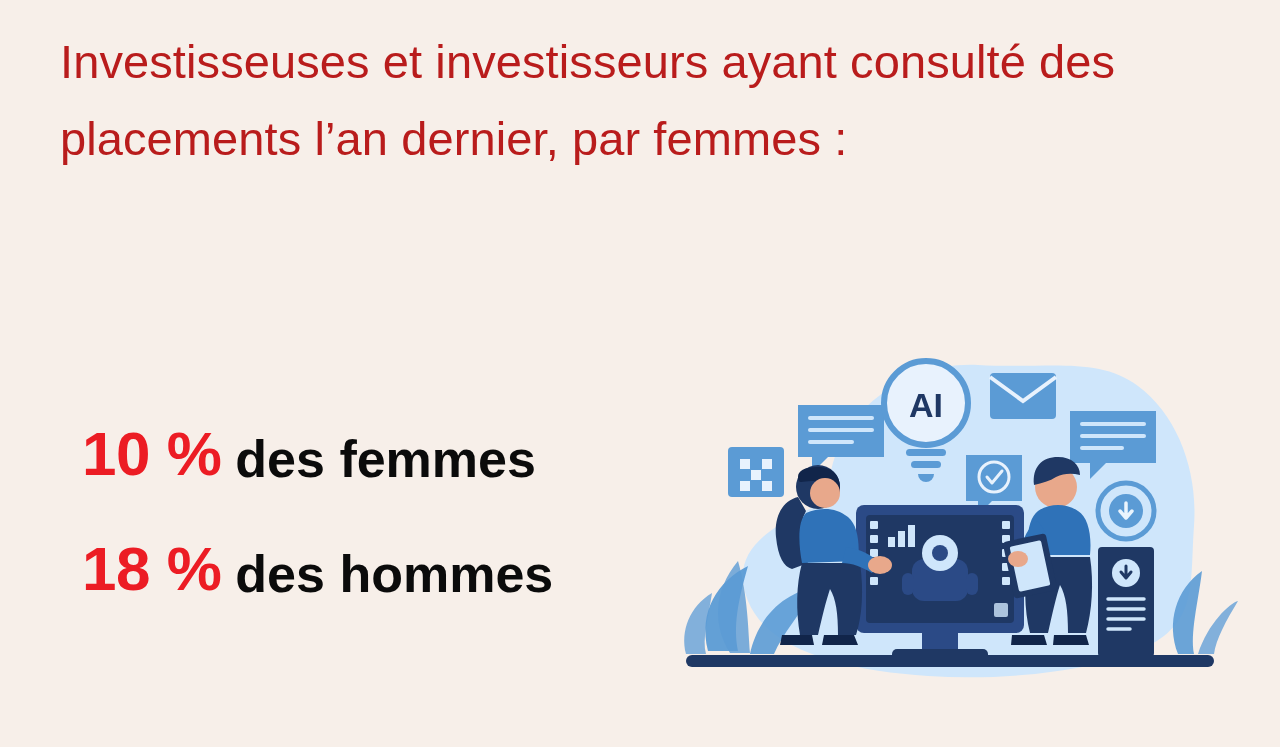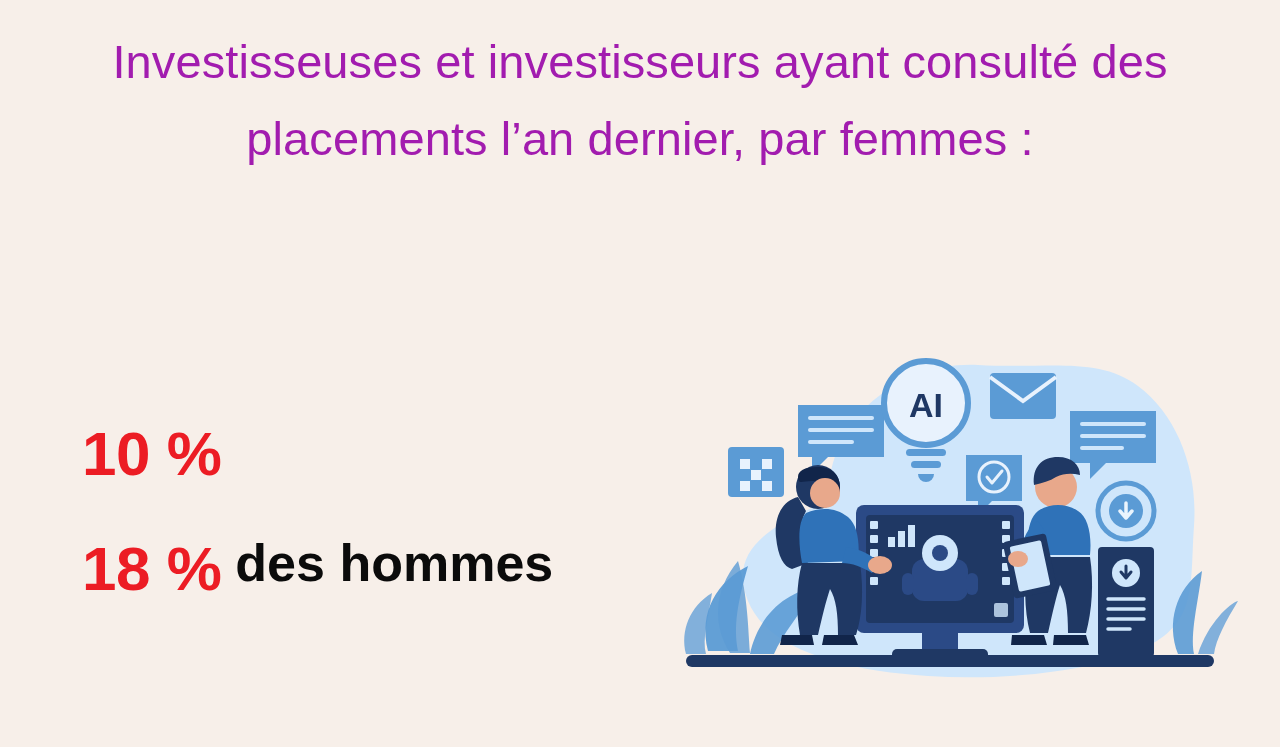--- a/index.html
+++ b/index.html
@@ -21,42 +21,41 @@
     height: 747px;
     background: #f7efe9;
   }
 
   
   .headline {
     position: absolute;
     left: 60px;
     top: 24px;
     width: 1160px;
-    text-align: center;
-    color: #a21caf;
+    color: #b91c1c;
     font-size: 47px;
     line-height: 1.63;
     font-weight: 400;
     letter-spacing: 0.1px;
   }
   .headline .line {
     display: block;
     white-space: nowrap;
   }
 
   
   .stats {
     position: absolute;
     left: 82px;
     top: 418px;
     width: 620px;
   }
   .stat-row {
     display: flex;
-    align-items: flex-start;
+    align-items: flex-end;
     font-weight: 700;
   }
   .stat-row + .stat-row {
     margin-top: 44px;
   }
   .stat-value {
     color: #ec1c24;
     font-size: 62px;
     font-weight: 700;
     letter-spacing: -0.5px;
@@ -90,20 +89,21 @@
 <div class="infographic">
 
   <div class="headline">
     <span class="line">Investisseuses et investisseurs ayant consulté des</span>
     <span class="line">placements l’an dernier, par femmes :</span>
   </div>
 
   <div class="stats">
     <div class="stat-row">
       <span class="stat-value">10 %</span>
+      <span class="stat-label">des femmes</span>
     </div>
     <div class="stat-row">
       <span class="stat-value">18 %</span>
       <span class="stat-label">des hommes</span>
     </div>
   </div>
 
   <div class="illustration">
     <svg viewBox="0 0 560 340" xmlns="http://www.w3.org/2000/svg">
 

